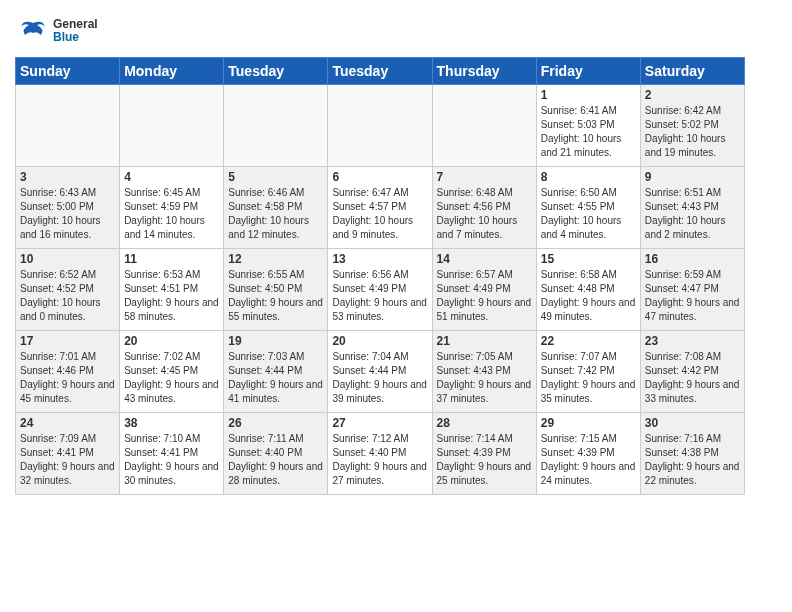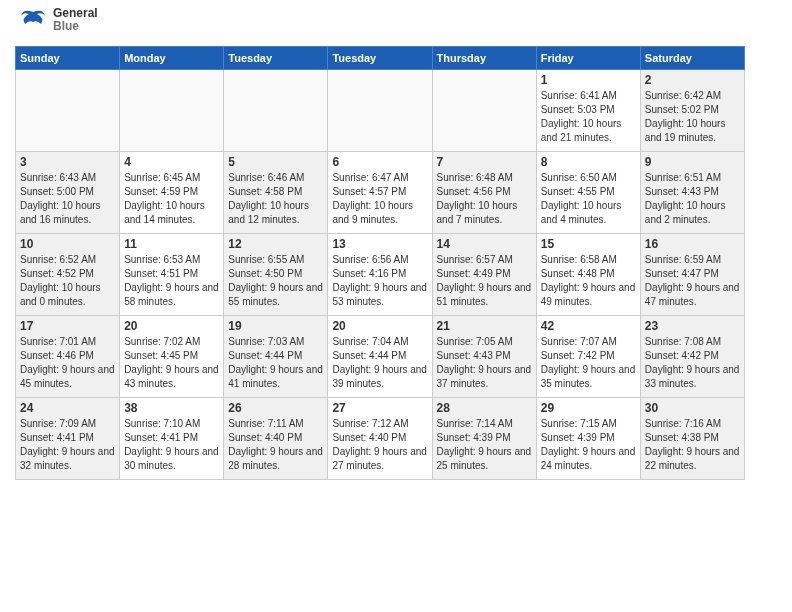--- a/index.html
+++ b/index.html
@@ -1,33 +1,33 @@
 <!DOCTYPE html>
 <html><head>
   <meta charset="utf-8">
   <style>
     * { margin: 0; padding: 0; box-sizing: border-box; }
     body { width: 792px; height: 612px; font-family: Arial, sans-serif; background: #fff; overflow: hidden; }
     
-    .page { width: 760px; height: 612px; padding: 2px 15px; }
+    .page { width: 760px; height: 612px; padding: 13px 15px; }
     
     .header { display: flex; align-items: flex-start; justify-content: space-between; margin-bottom: 8px; }
     
     .logo { display: flex; align-items: center; gap: 4px; }
     
     .title-section { text-align: right; }
     .month-title { font-size: 32px; font-weight: bold; color: #333; }
     .location { font-size: 14px; color: #555; }
     
     .calendar { width: 100%; border-collapse: collapse; table-layout: fixed; }
     
     .calendar th {
       background: #1a5fb4;
       color: #fff;
-      font-size: 11px;
+      font-size: 14px;
       font-weight: bold;
       padding: 5px 4px;
       text-align: left;
       border: 1px solid #4a7fd4;
     }
     
     .calendar td {
       border: 1px solid #ccc;
       vertical-align: top;
       padding: 3px 4px;
@@ -55,21 +55,21 @@
 
 <div class="page">
   <div class="header">
     <div class="logo">
   <div style="display:flex;align-items:center;gap:2px;">
     <svg width="36" height="36" viewBox="0 0 36 36">
       <path d="M18 10 Q28 6 30 14 Q28 10 22 12 Q30 16 26 22 Q22 18 18 20 Q14 18 10 22 Q6 16 14 12 Q8 10 6 14 Q8 6 18 10Z" fill="#1a5fb4"></path>
     </svg>
     <div>
       <div style="font-size:12px;font-weight:bold;color:#333;line-height:1.1;">General</div>
-      <div style="font-size:12px;font-weight:bold;color:#737373;line-height:1.1;">Blue</div>
+      <div style="font-size:12px;font-weight:bold;color:#0369a1;line-height:1.1;">Blue</div>
     </div>
   </div>
 </div>
     <div class="title-section">
       <div class="month-title"></div>
       <div class="location"></div>
     </div>
   </div>
 
   <table class="calendar">
@@ -163,21 +163,21 @@
           </td>
           <td class="shade">
             <span class="day-num">12</span>
             <div class="day-info">Sunrise: 6:55 AM
 Sunset: 4:50 PM
 Daylight: 9 hours and 55 minutes.</div>
           </td>
           <td>
             <span class="day-num">13</span>
             <div class="day-info">Sunrise: 6:56 AM
-Sunset: 4:16 PM
+Sunset: 4:49 PM
 Daylight: 9 hours and 53 minutes.</div>
           </td>
           <td class="shade">
             <span class="day-num">14</span>
             <div class="day-info">Sunrise: 6:57 AM
 Sunset: 4:49 PM
 Daylight: 9 hours and 51 minutes.</div>
           </td>
           <td>
             <span class="day-num">15</span>
@@ -217,21 +217,21 @@
 Sunset: 4:44 PM
 Daylight: 9 hours and 39 minutes.</div>
           </td>
           <td class="shade">
             <span class="day-num">21</span>
             <div class="day-info">Sunrise: 7:05 AM
 Sunset: 4:43 PM
 Daylight: 9 hours and 37 minutes.</div>
           </td>
           <td>
-            <span class="day-num">42</span>
+            <span class="day-num">22</span>
             <div class="day-info">Sunrise: 7:07 AM
 Sunset: 7:42 PM
 Daylight: 9 hours and 35 minutes.</div>
           </td>
           <td class="shade">
             <span class="day-num">23</span>
             <div class="day-info">Sunrise: 7:08 AM
 Sunset: 4:42 PM
 Daylight: 9 hours and 33 minutes.</div>
           </td>

